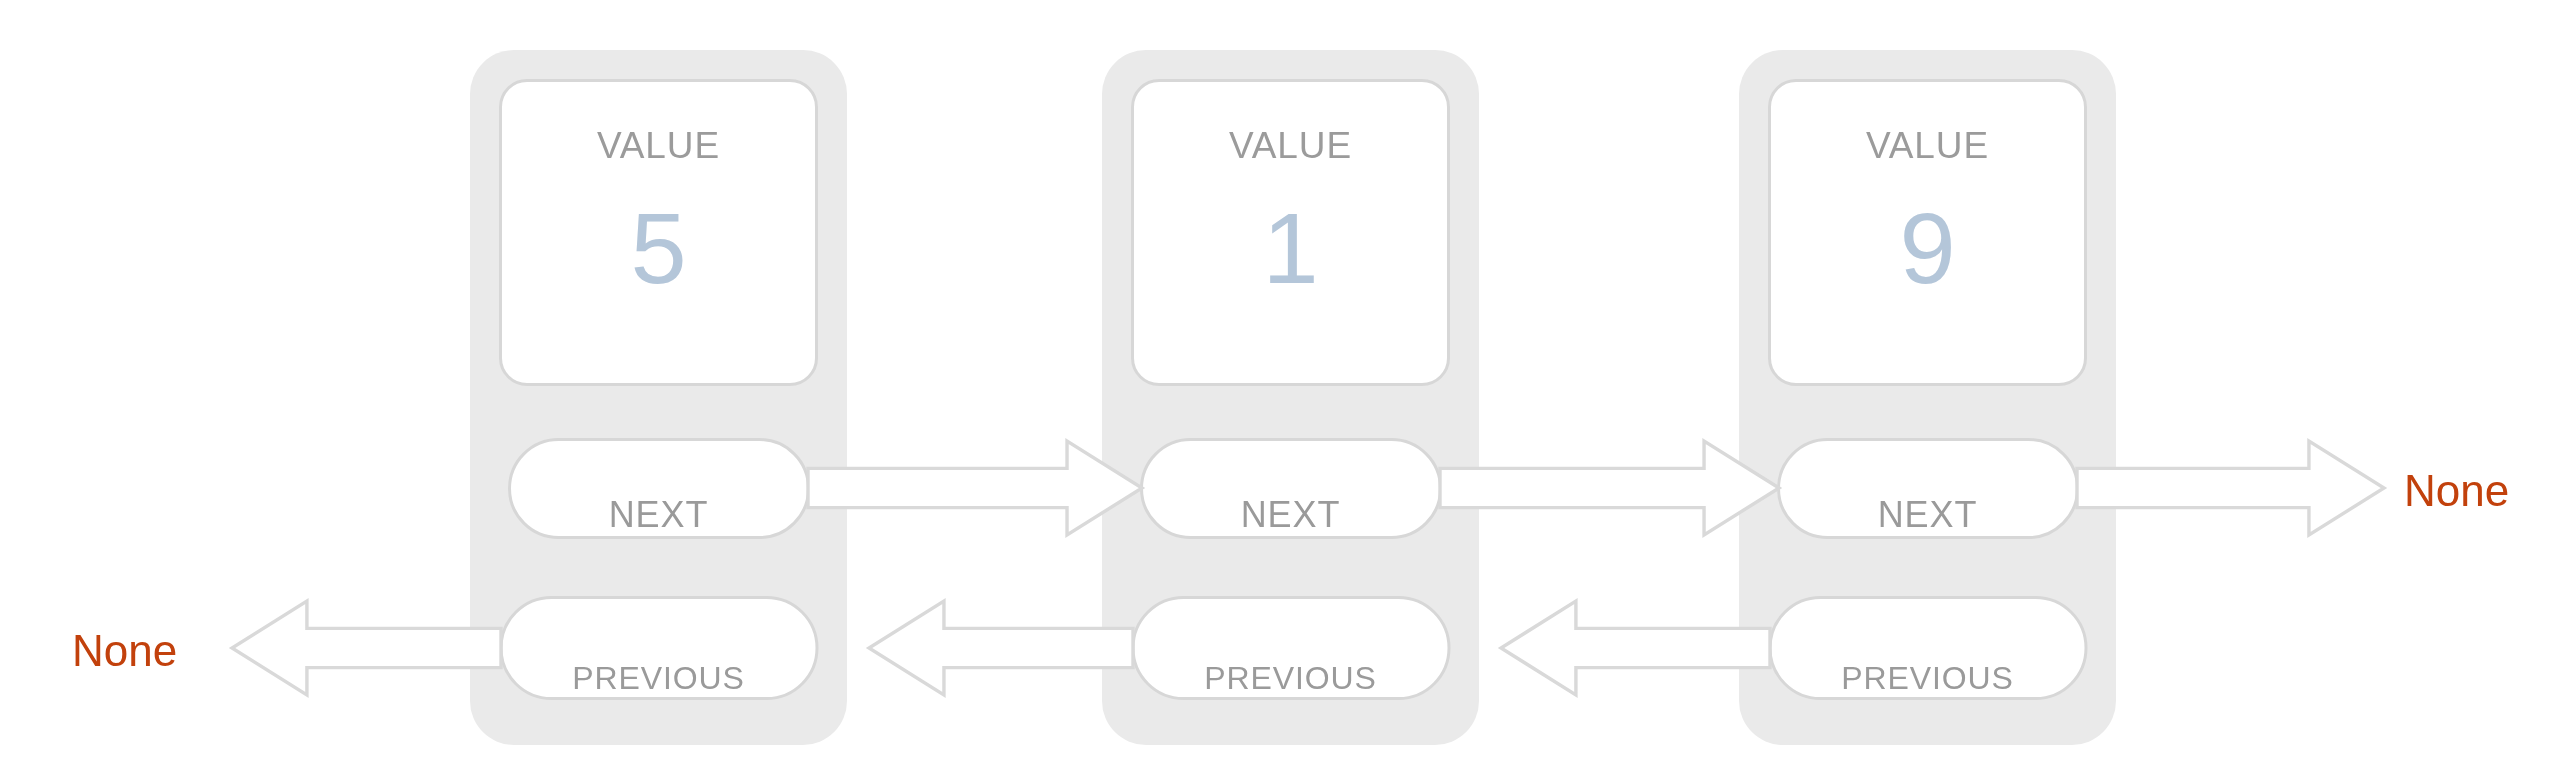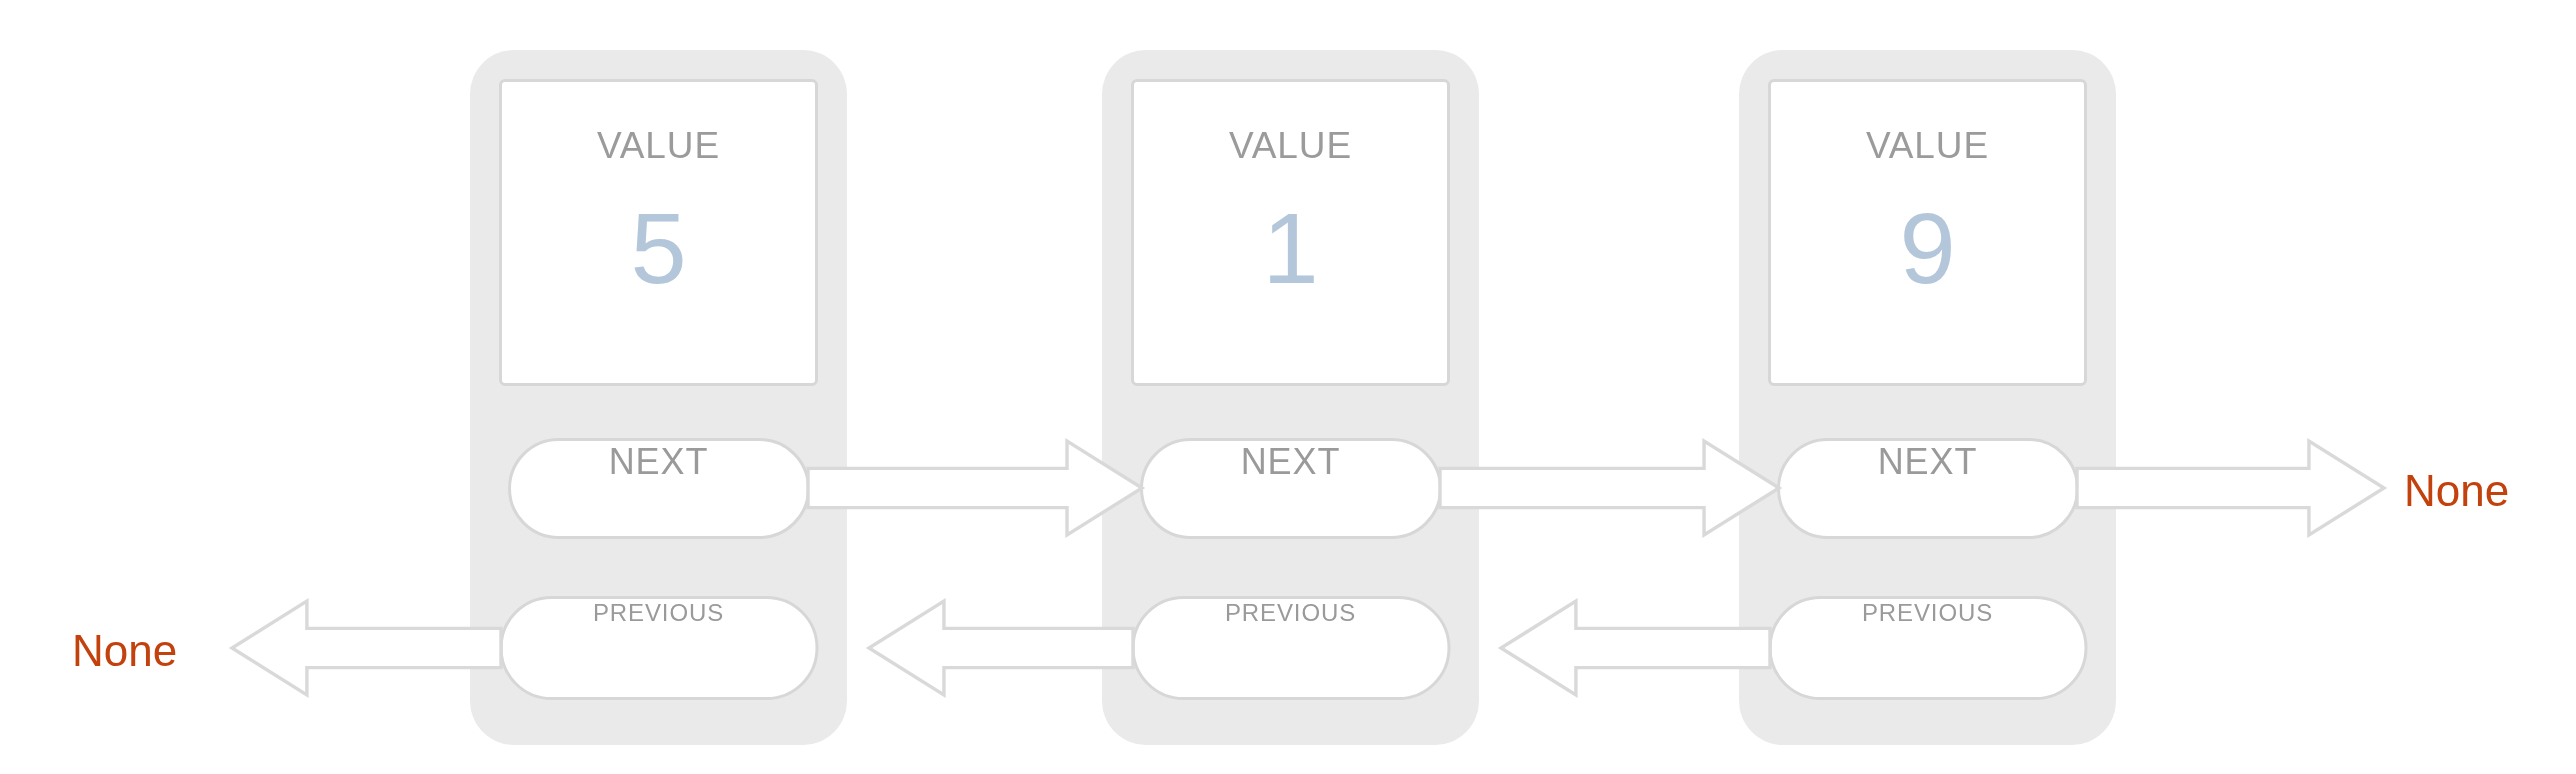--- a/index.html
+++ b/index.html
@@ -24,21 +24,21 @@
   .node.n1 { left: 1102px; }
   .node.n2 { left: 1739px; }
   .value-box {
     position: absolute;
     left: 29px;
     top: 29px;
     width: 319px;
     height: 307px;
     background: #ffffff;
     border: 3.4px solid #d7d7d7;
-    border-radius: 6px;
+    border-radius: 28px;
     box-sizing: border-box;
     text-align: center;
     z-index: 3;
   }
   .value-label {
     margin-top: 43px;
     font-size: 37px;
     letter-spacing: 0.9px;
     color: #9b9b9b;
   }
@@ -50,37 +50,37 @@
   }
   .pill {
     position: absolute;
     left: 50%;
     transform: translateX(-50%);
     background: #ffffff;
     border: 3.4px solid #d7d7d7;
     border-radius: 60px;
     box-sizing: border-box;
     display: flex;
-    align-items: flex-start;
+    align-items: flex-end;
     justify-content: center;
     color: #9a9a9a;
     z-index: 3;
   }
   .pill.next {
     top: 388px;
     width: 302px;
     height: 101px;
     font-size: 36px;
     letter-spacing: 0.9px;
   }
   .pill.prev {
     top: 546px;
     width: 319px;
     height: 104px;
-    font-size: 24px;
+    font-size: 32px;
     letter-spacing: 0.9px;
   }
   .arrow {
     position: absolute;
     z-index: 2;
     overflow: visible;
   }
   .arrow polygon {
     fill: #ffffff;
     stroke: #d9d9d9;

